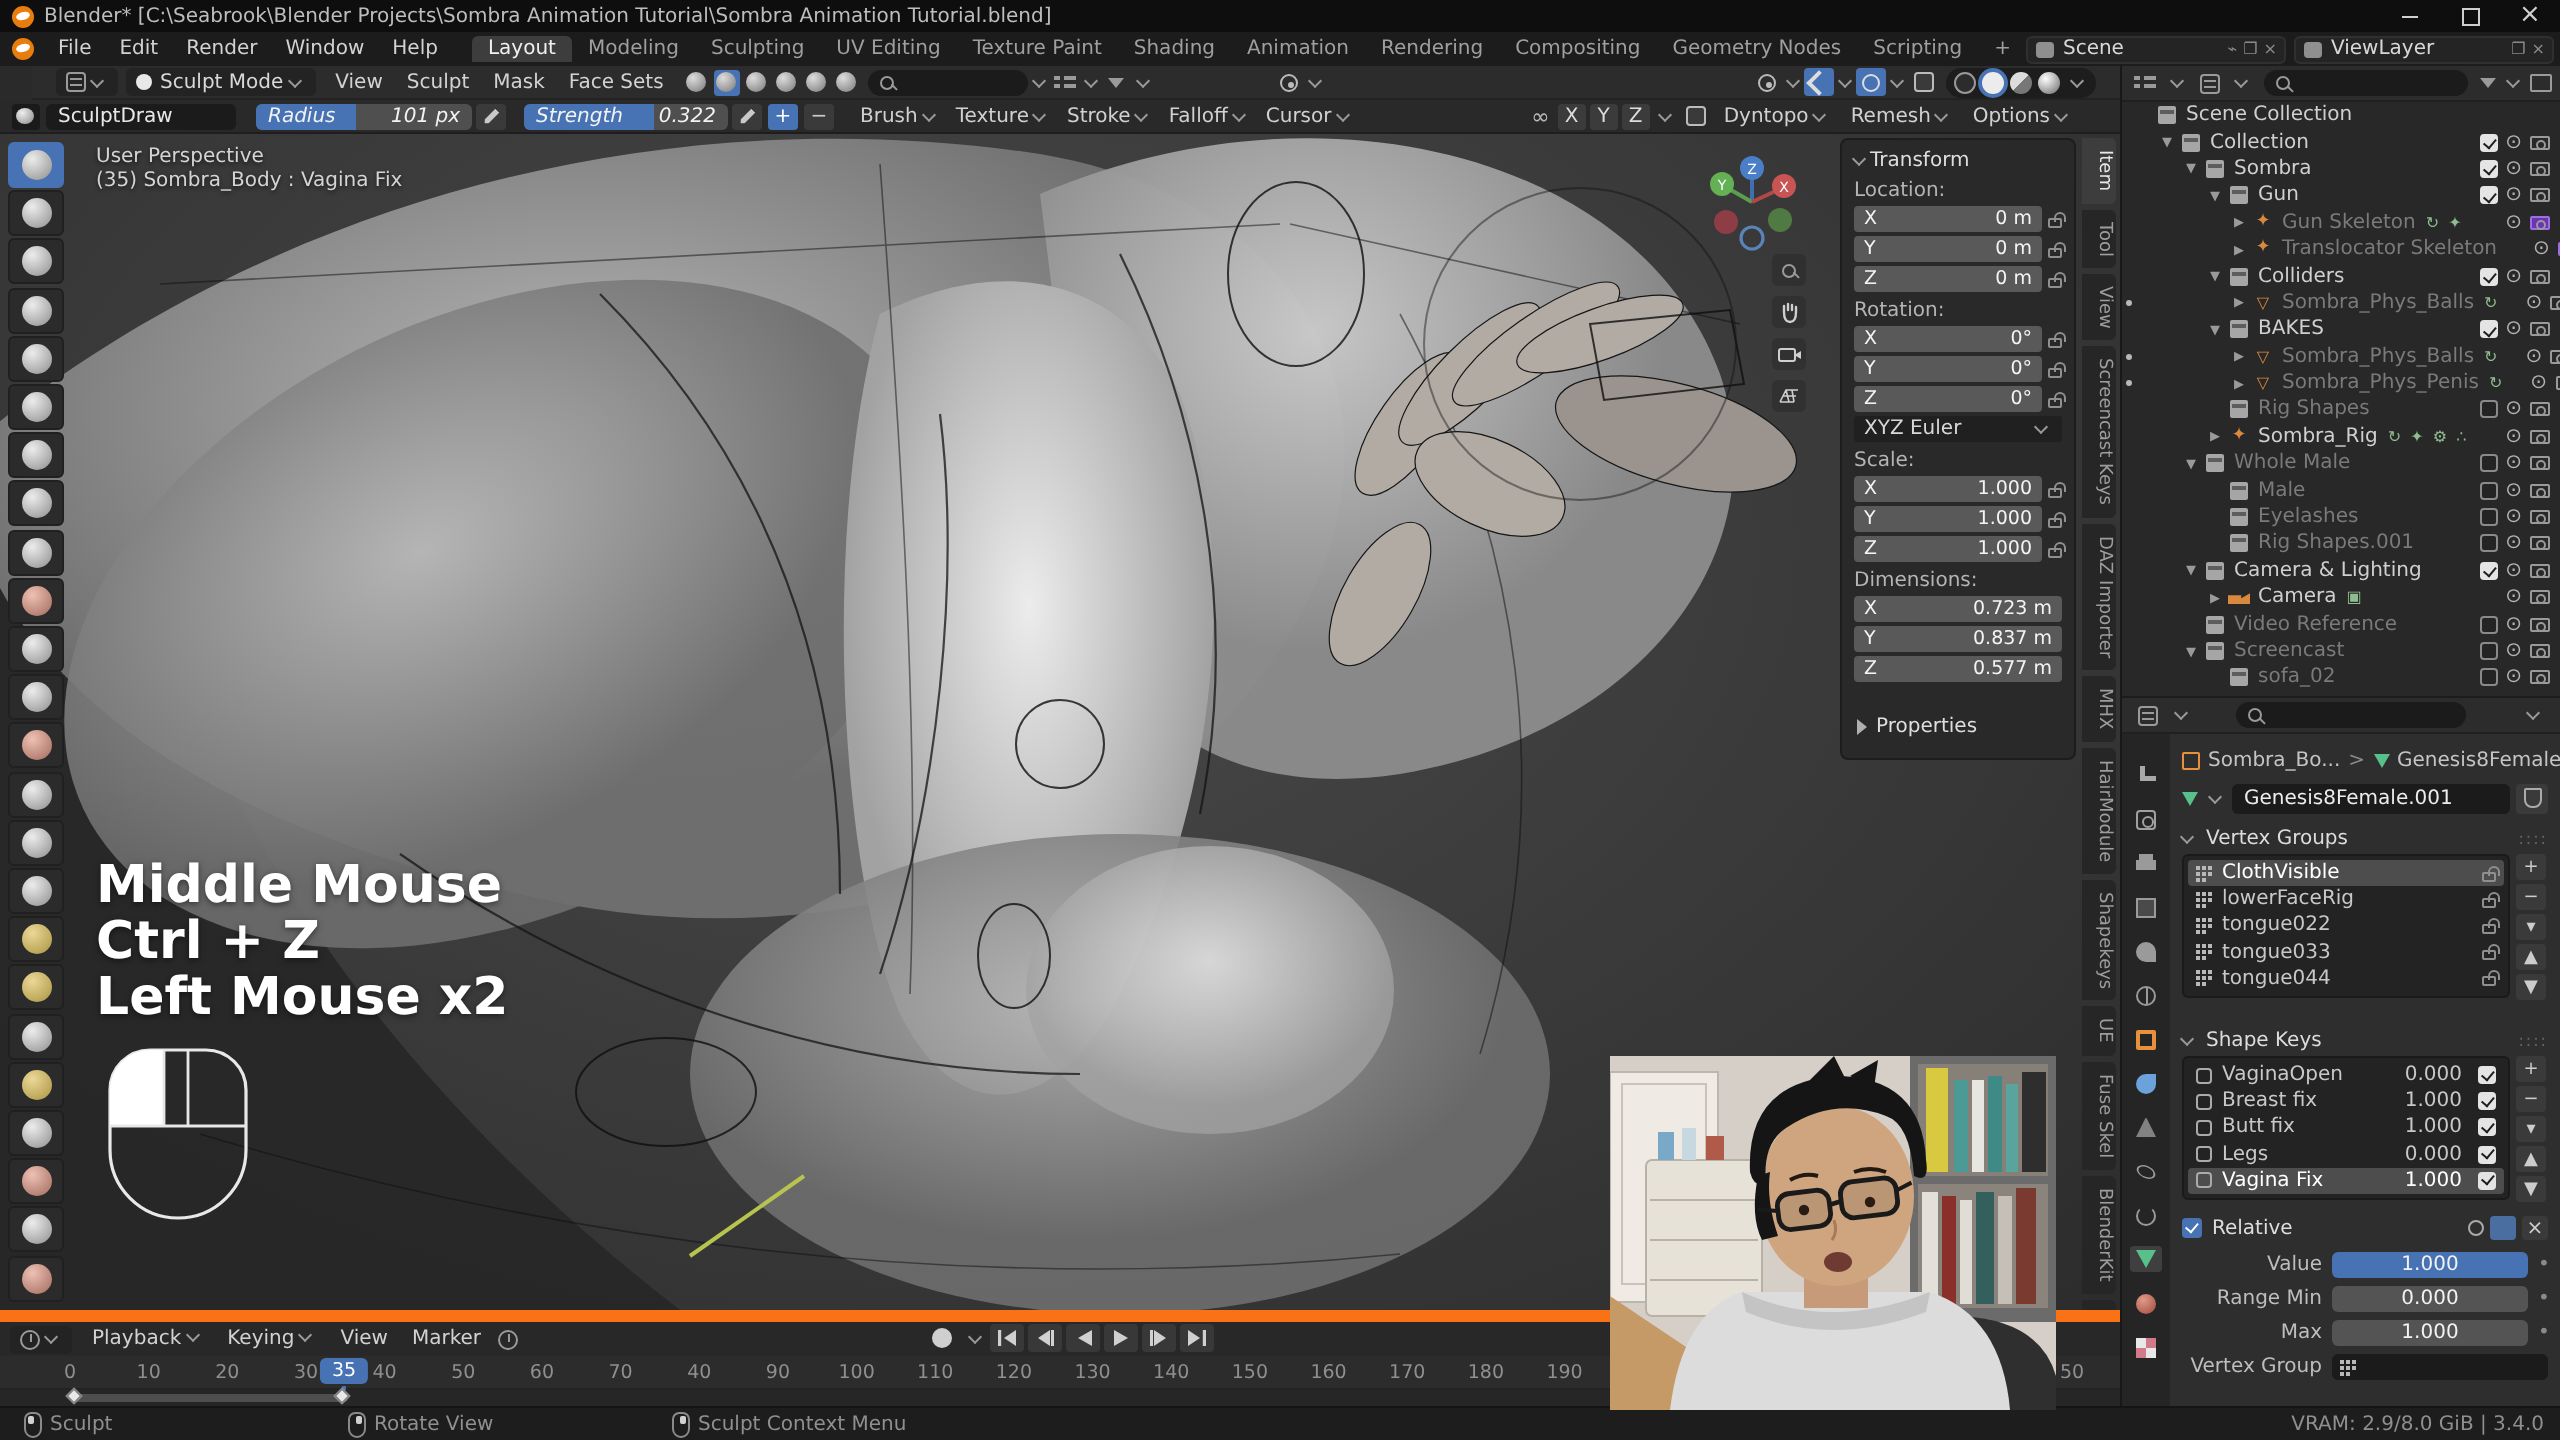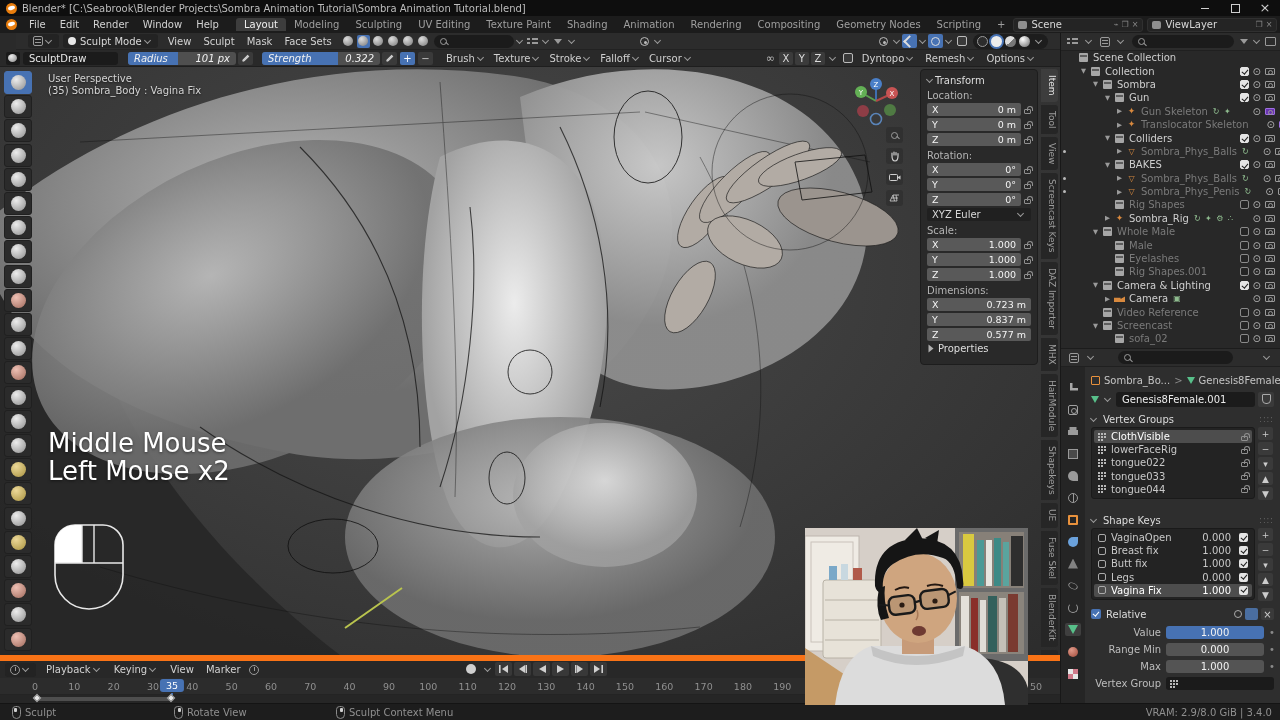--- a/index.html
+++ b/index.html
@@ -84,21 +84,21 @@
   #model-art{position:absolute;inset:0;}
   #vp-overlay{position:absolute;left:48px;top:6px;line-height:12px;color:#d4d4d4;text-shadow:0 1px 2px rgba(0,0,0,.6);}
   
   #brushbar{position:absolute;left:4px;top:4px;width:30px;}
   .brush{position:absolute;top:calc(var(--i)*24.2px);left:0;width:28px;height:23px;background:#2b2b2b;border:1px solid #202020;border-radius:3px;display:flex;align-items:center;justify-content:center;}
   .brush i{width:15px;height:15px;border-radius:50%;background:radial-gradient(circle at 35% 30%,#ececec,#8d8d8d);}
   .brush.active{background:#4772b3;border-color:#4772b3;}
   .brush.pink i{background:radial-gradient(circle at 35% 30%,#eec0b4,#a06a5c);}
   .brush.yellow i{background:radial-gradient(circle at 35% 30%,#ecd898,#a8923f);}
   
-  #keys-overlay{position:absolute;left:48px;top:362px;color:#fff;font-size:26px;line-height:28px;text-shadow:0 1px 3px rgba(0,0,0,.5);}
+  #keys-overlay{position:absolute;left:48px;top:362px;color:#fff;font-size:26px;line-height:28px;text-shadow:0 1px 3px rgba(0,0,0,.5);font-weight:bold;}
   #mouse-gfx{position:absolute;left:52px;top:456px;}
   
   #navgiz{position:absolute;left:850px;top:8px;}
   .viewbtns{position:absolute;left:886px;top:60px;display:flex;flex-direction:column;gap:5px;}
   .vbtn{width:17px;height:16px;border-radius:3px;background:rgba(40,40,40,.5);display:flex;align-items:center;justify-content:center;}
   
   
   #npanel{position:absolute;left:920px;top:2px;width:118px;background:rgba(41,41,41,.96);border:1px solid #1d1d1d;border-radius:4px;padding:5px 6px 6px 6px;}
   .np-h{display:flex;align-items:center;color:#dedede;margin-bottom:4px;}
   .np-lab{color:#b4b4b4;margin:4px 0 2px 0;}
@@ -390,21 +390,21 @@
       <span class="brush-thumb"></span>
       <span class="name-field">SculptDraw</span>
       <span class="slider" style="width:108px">
         <span class="fill" style="width:46%"></span>
         <span>Radius</span>
         <span class="val">101 px</span>
       </span>
       <span class="sq-btn">
           <span class="pen"></span>
         </span>
-      <span class="slider" style="width:118px;margin-left:6px">
+      <span class="slider" style="width:102px;margin-left:6px">
         <span class="fill" style="width:64%"></span>
         <span>Strength</span>
         <span class="val">0.322</span>
       </span>
       <span class="sq-btn">
           <span class="pen"></span>
         </span>
       <span class="sq-btn" style="background:#4772b3;color:#fff">+</span>
       <span class="sq-btn">−</span>
       <div style="display:flex;margin-left:6px">
@@ -588,20 +588,21 @@
             <i></i>
           </span>
           <span class="brush pink" style="--i: 23;">
             <i></i>
           </span>
         </div>
 
       <div id="keys-overlay">
 
       <div style="--i: 0;">Middle Mouse</div>
+          <div style="--i: 1;">Ctrl + Z</div>
           <div style="--i: 2;">Left Mouse x2</div>
         </div>
       <svg id="mouse-gfx" width="74" height="88" viewBox="0 0 74 88">
         <path d="M23,2 H51 A20,20 0 0 1 71,22 V52 A34,34 0 0 1 37,86 A34,34 0 0 1 3,52 V22 A20,20 0 0 1 23,2 Z" fill="none" stroke="#e8e8e8" stroke-width="1.6"></path>
         <path d="M3,40 V22 A20,20 0 0 1 23,2 H30 V40 Z" fill="#ffffff"></path>
         <line x1="3" y1="40" x2="71" y2="40" stroke="#e8e8e8" stroke-width="1.4"></line>
         <line x1="30" y1="2" x2="30" y2="40" stroke="#e8e8e8" stroke-width="1.4"></line>
         <line x1="42" y1="2" x2="42" y2="40" stroke="#e8e8e8" stroke-width="1.4"></line>
       </svg>
 
@@ -740,21 +741,21 @@
                 <span class="v">0.837 m</span>
               </span>
             </div>
             <div class="tr-row" style="--i: 2;">
               <span class="tr-field">
                 <span>Z</span>
                 <span class="v">0.577 m</span>
               </span>
             </div>
           </div>
-        <div class="np-h" style="margin-top:2px">
+        <div class="np-h" style="margin-top:17px">
             <span class="exp-d" style="transform:rotate(-90deg);margin-right:3px"></span>
             <span>Properties</span>
           </div>
       </div>
       <div id="np-tabs">
 
       <span class="np-tab active" style="--i: 0;">Item</span>
           <span class="np-tab" style="--i: 1;">Tool</span>
           <span class="np-tab" style="--i: 2;">View</span>
           <span class="np-tab" style="--i: 3;">Screencast Keys</span>

